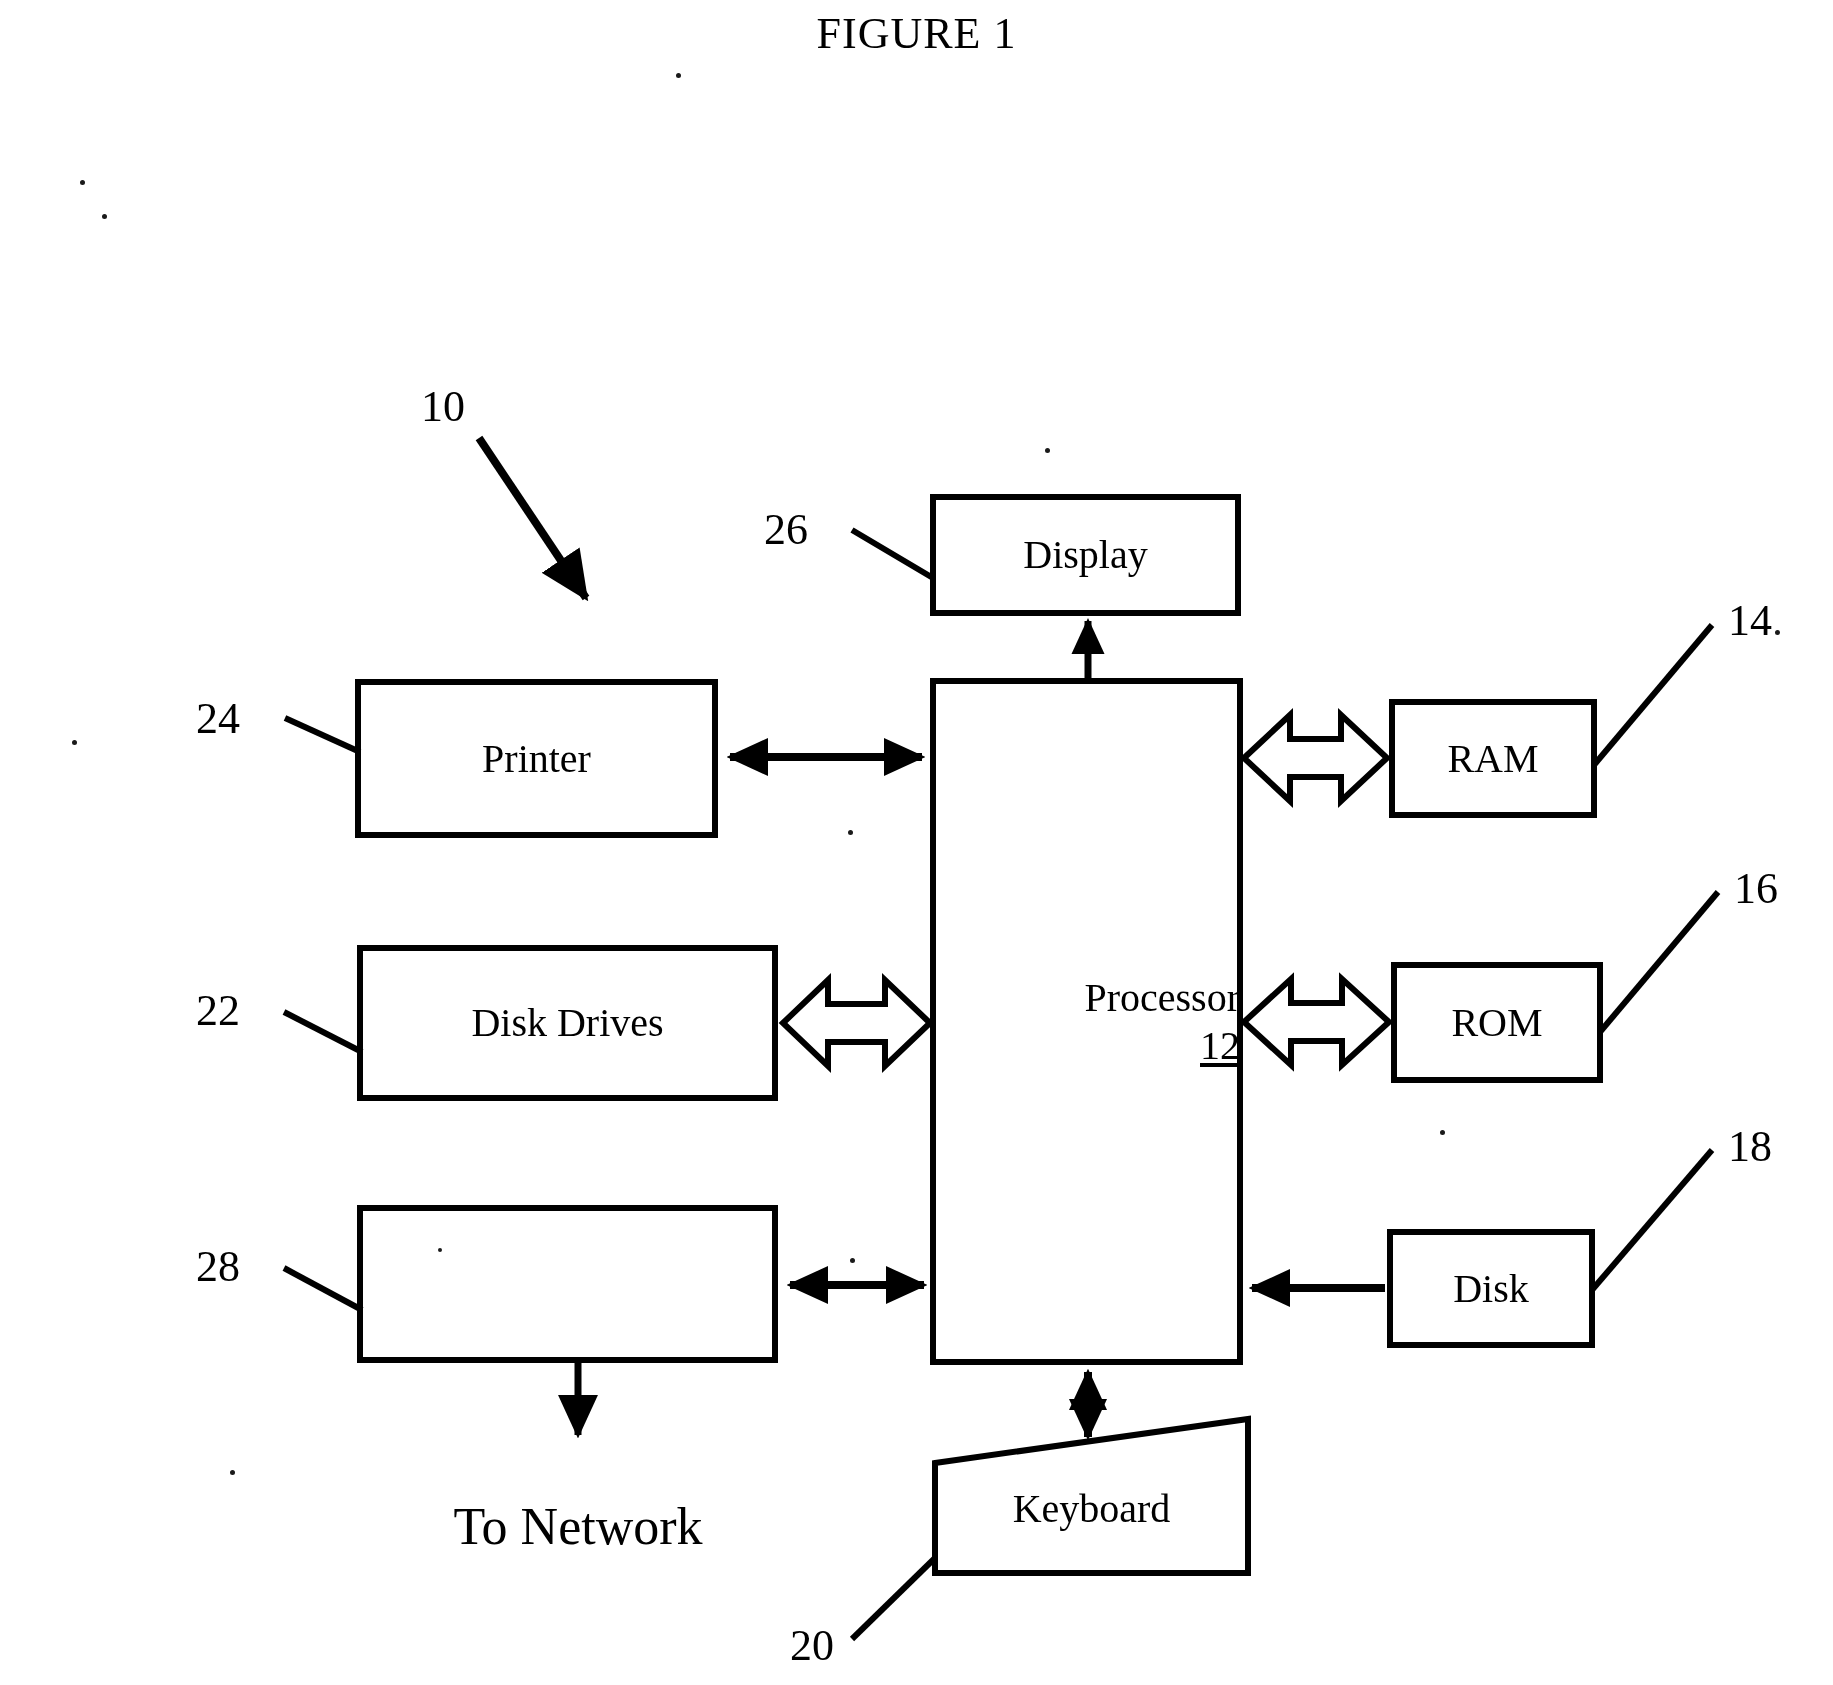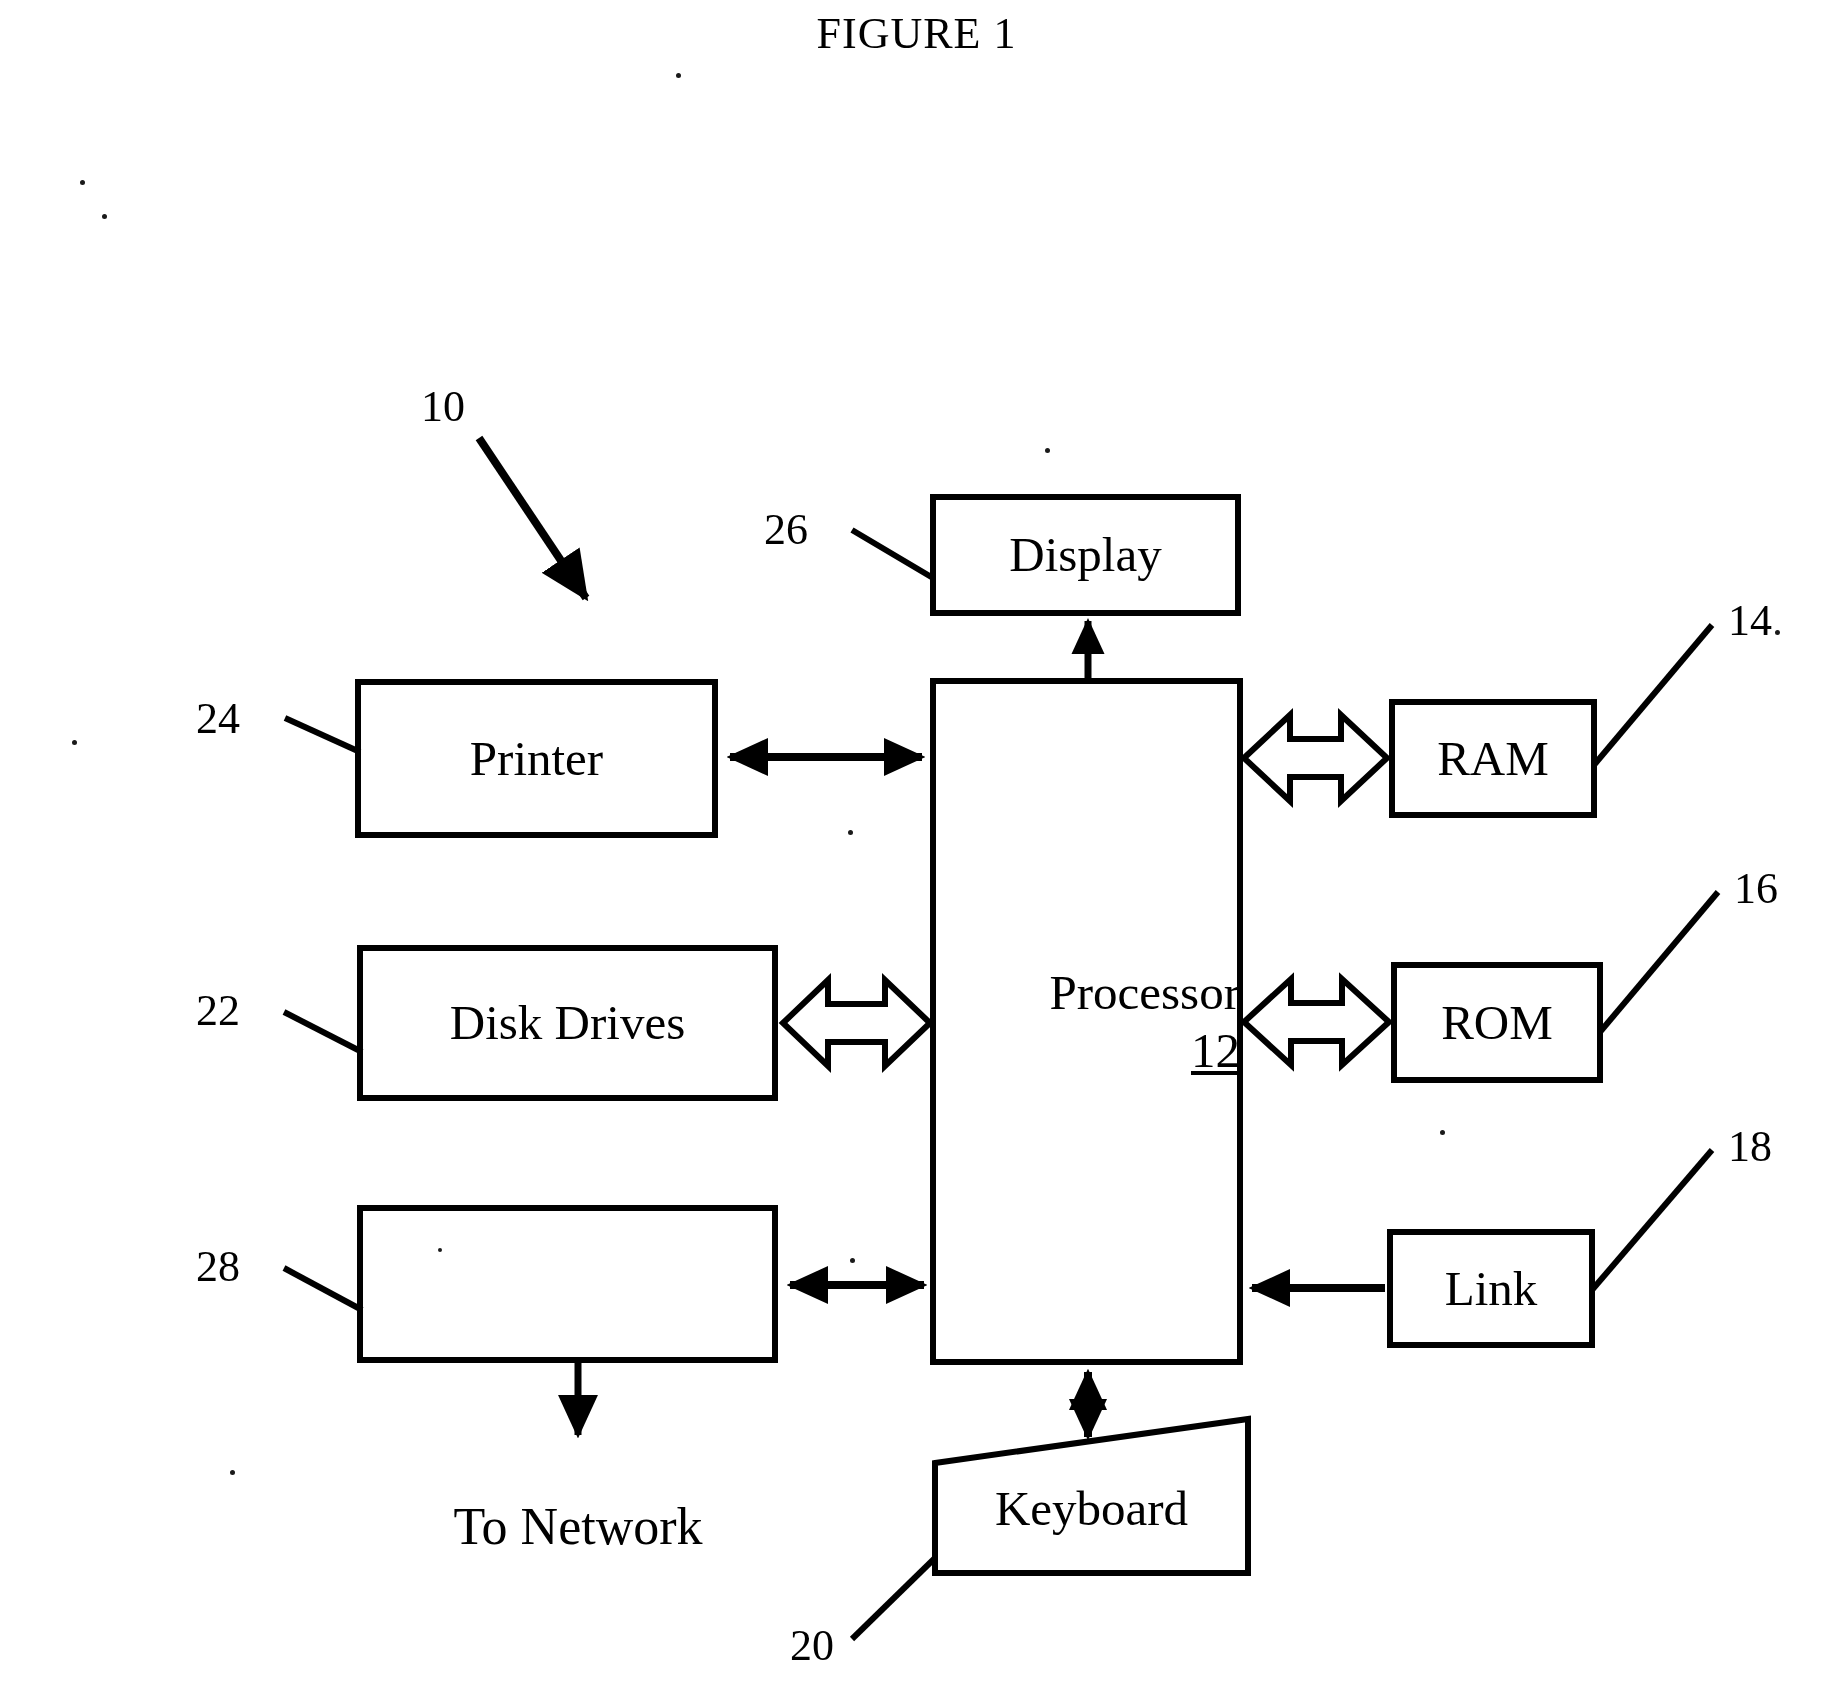--- a/index.html
+++ b/index.html
@@ -33,21 +33,21 @@
     top: 0;
     width: 1833px;
     height: 1685px;
   }
   .box-label {
     position: absolute;
     display: flex;
     align-items: center;
     justify-content: center;
     text-align: center;
-    font-size: 49px;
+    font-size: 40px;
     line-height: 1.18;
     color: #000;
     pointer-events: none;
   }
   .ref-num {
     position: absolute;
     font-size: 44px;
     color: #000;
   }
   .plain-text {
@@ -147,21 +147,21 @@
 
   <div class="box-label" style="left:933px; top:681px; width:307px; height:681px; flex-direction:column;align-items:flex-end;">
     <span>Processor</span>
     <span class="underline-num">12</span>
   </div>
 
   <div class="box-label" style="left:1392px; top:702px; width:202px; height:113px;">RAM</div>
 
   <div class="box-label" style="left:1394px; top:965px; width:206px; height:115px;">ROM</div>
 
-  <div class="box-label" style="left:1390px; top:1232px; width:202px; height:113px;">Link</div>
+  <div class="box-label" style="left:1390px; top:1232px; width:202px; height:113px;">Disk</div>
 
   <div class="box-label" style="left:935px; top:1445px; width:313px; height:128px;">Keyboard</div>
 
   <div class="ref-num" style="left:443px; top:432px; transform:translate(-50%,-100%);">10</div>
 
   <div class="ref-num" style="left:786px; top:529px; transform:translate(-50%,-50%);">26</div>
 
   <div class="ref-num" style="left:218px; top:718px; transform:translate(-50%,-50%);">24</div>
 
   <div class="ref-num" style="left:218px; top:1010px; transform:translate(-50%,-50%);">22</div>

